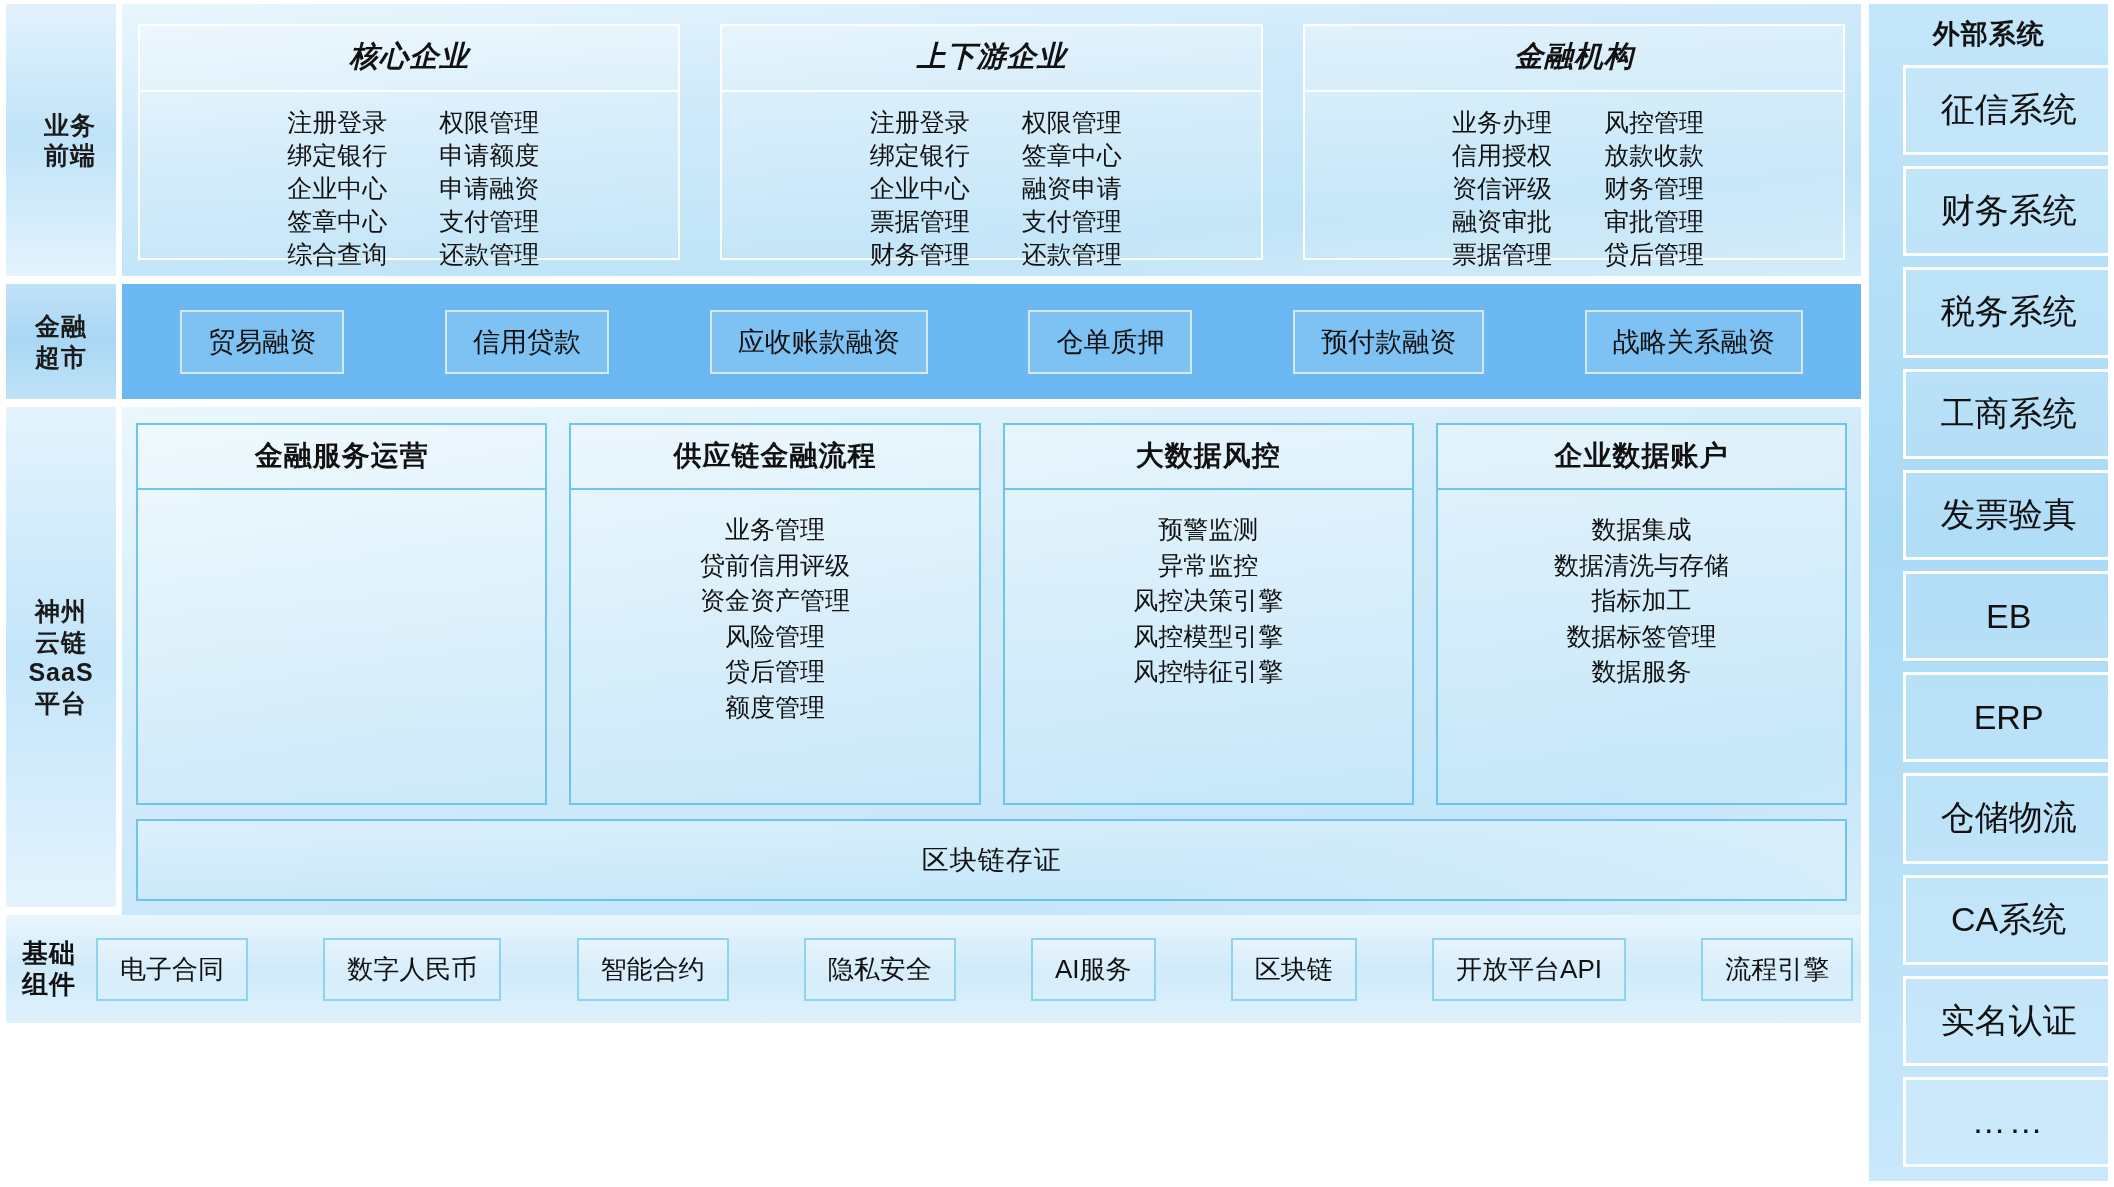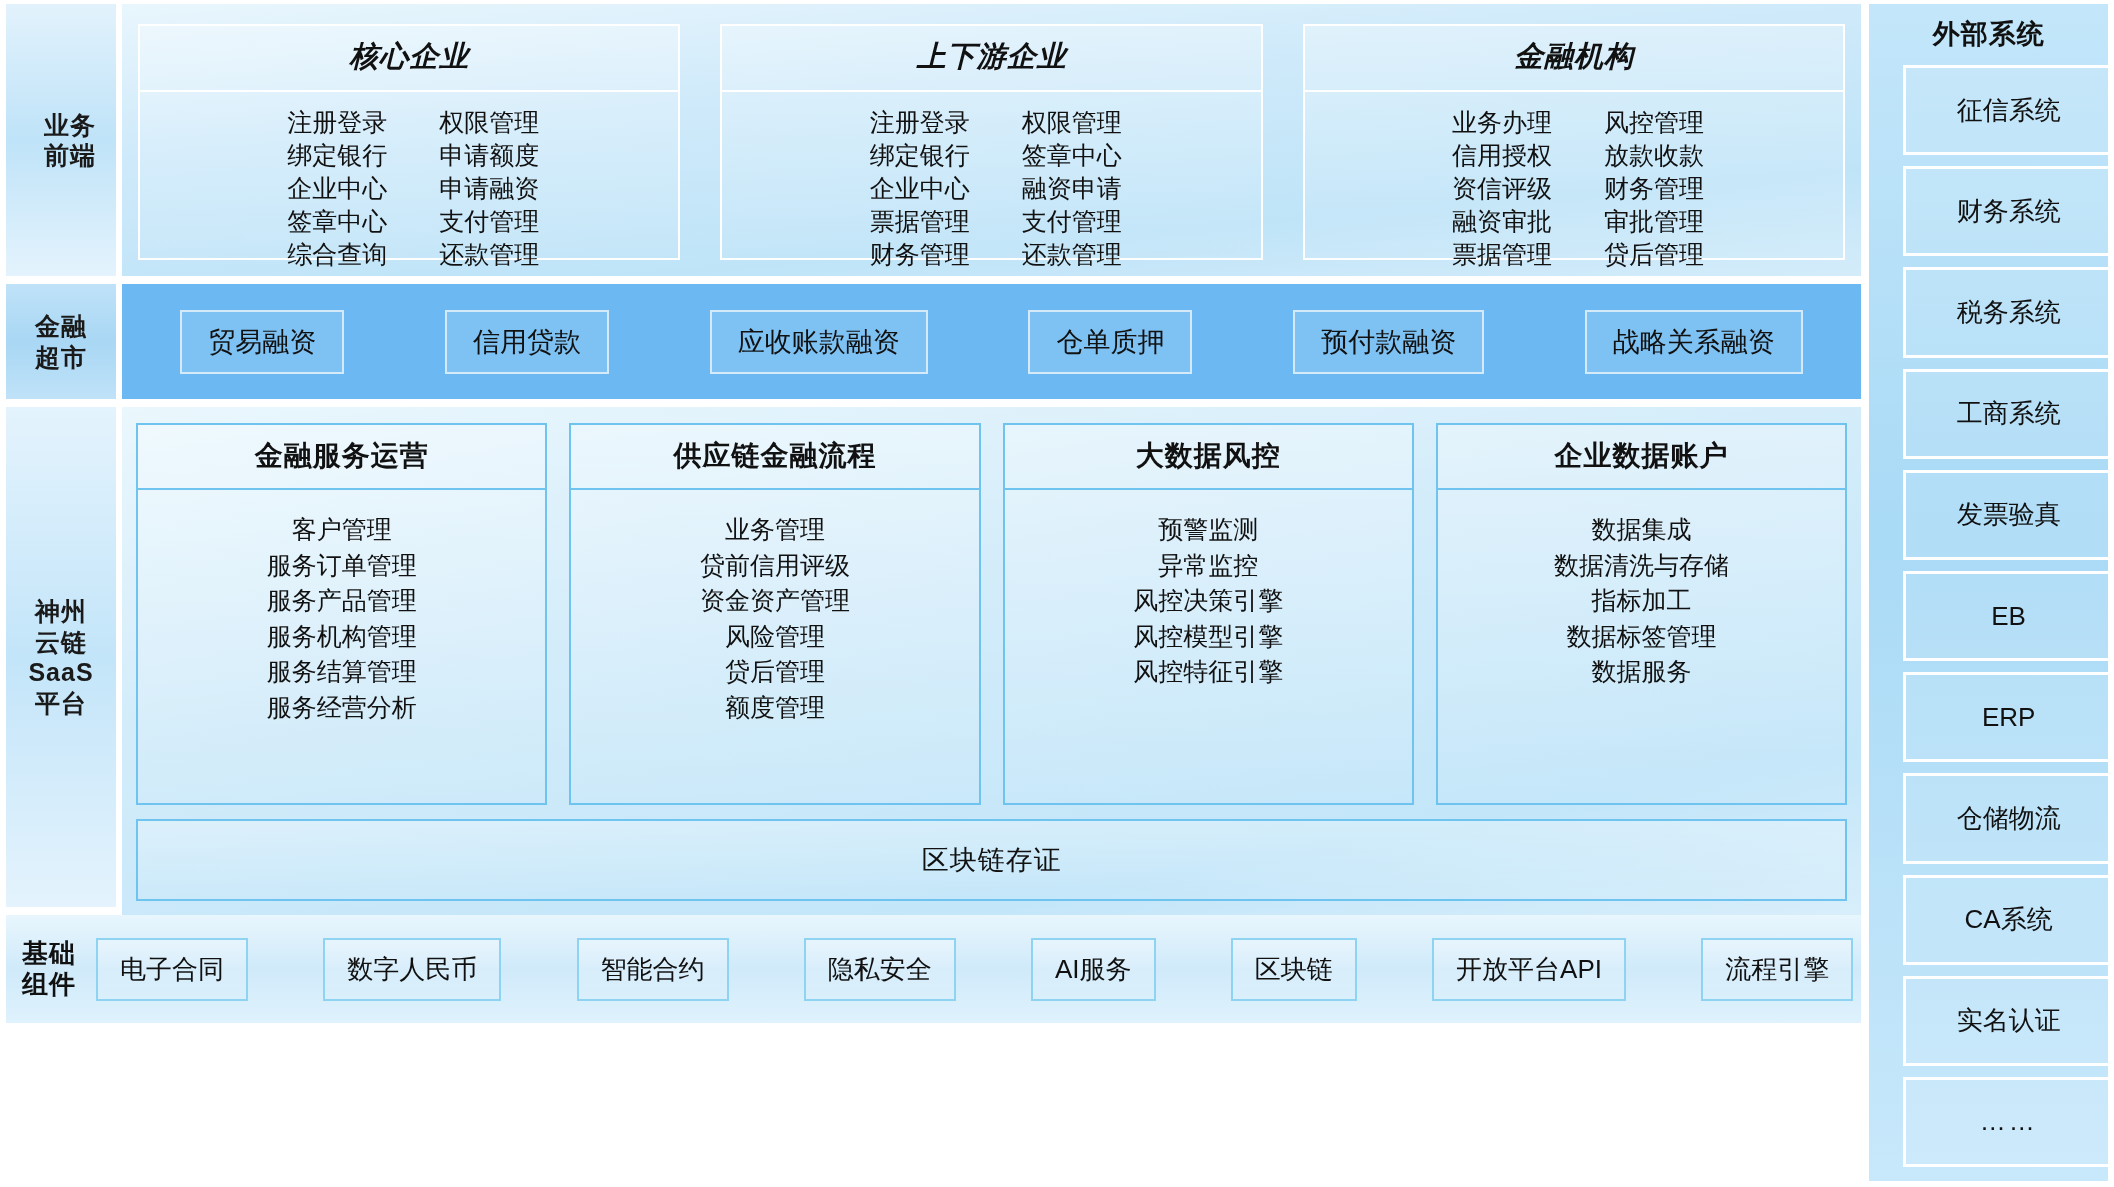--- a/index.html
+++ b/index.html
@@ -213,21 +213,21 @@
     color: #111;
     letter-spacing: 1px;
     margin-bottom: 2px;
   }
   .ext-chip {
     width: 100%;
     flex: 1 1 0;
     border: 3px solid #ffffff;
     background: rgba(255,255,255,0.10);
     display: flex; align-items: center; justify-content: center;
-    font-size: 26px;
+    font-size: 34px;
     color: #111;
     white-space: nowrap;
     margin-left: 40px;
   }
   .ext-chip.dots { letter-spacing: 3px; }
 </style>
 </head>
 <body>
 
 <div class="page">
@@ -335,28 +335,20 @@
           <span>SaaS</span><br>
           <span>平台</span>
         </span>
       </div>
       <div class="band-body">
         <div class="saas-body">
           <div class="saas-cards">
 
             <div class="saas-card">
               <div class="saas-card-title">金融服务运营</div>
-              <ul>
-                <li>客户管理</li>
-                <li>服务订单管理</li>
-                <li>服务产品管理</li>
-                <li>服务机构管理</li>
-                <li>服务结算管理</li>
-                <li>服务经营分析</li>
-              </ul>
             </div>
 
             <div class="saas-card">
               <div class="saas-card-title">供应链金融流程</div>
               <ul>
                 <li>业务管理</li>
                 <li>贷前信用评级</li>
                 <li>资金资产管理</li>
                 <li>风险管理</li>
                 <li>贷后管理</li>

